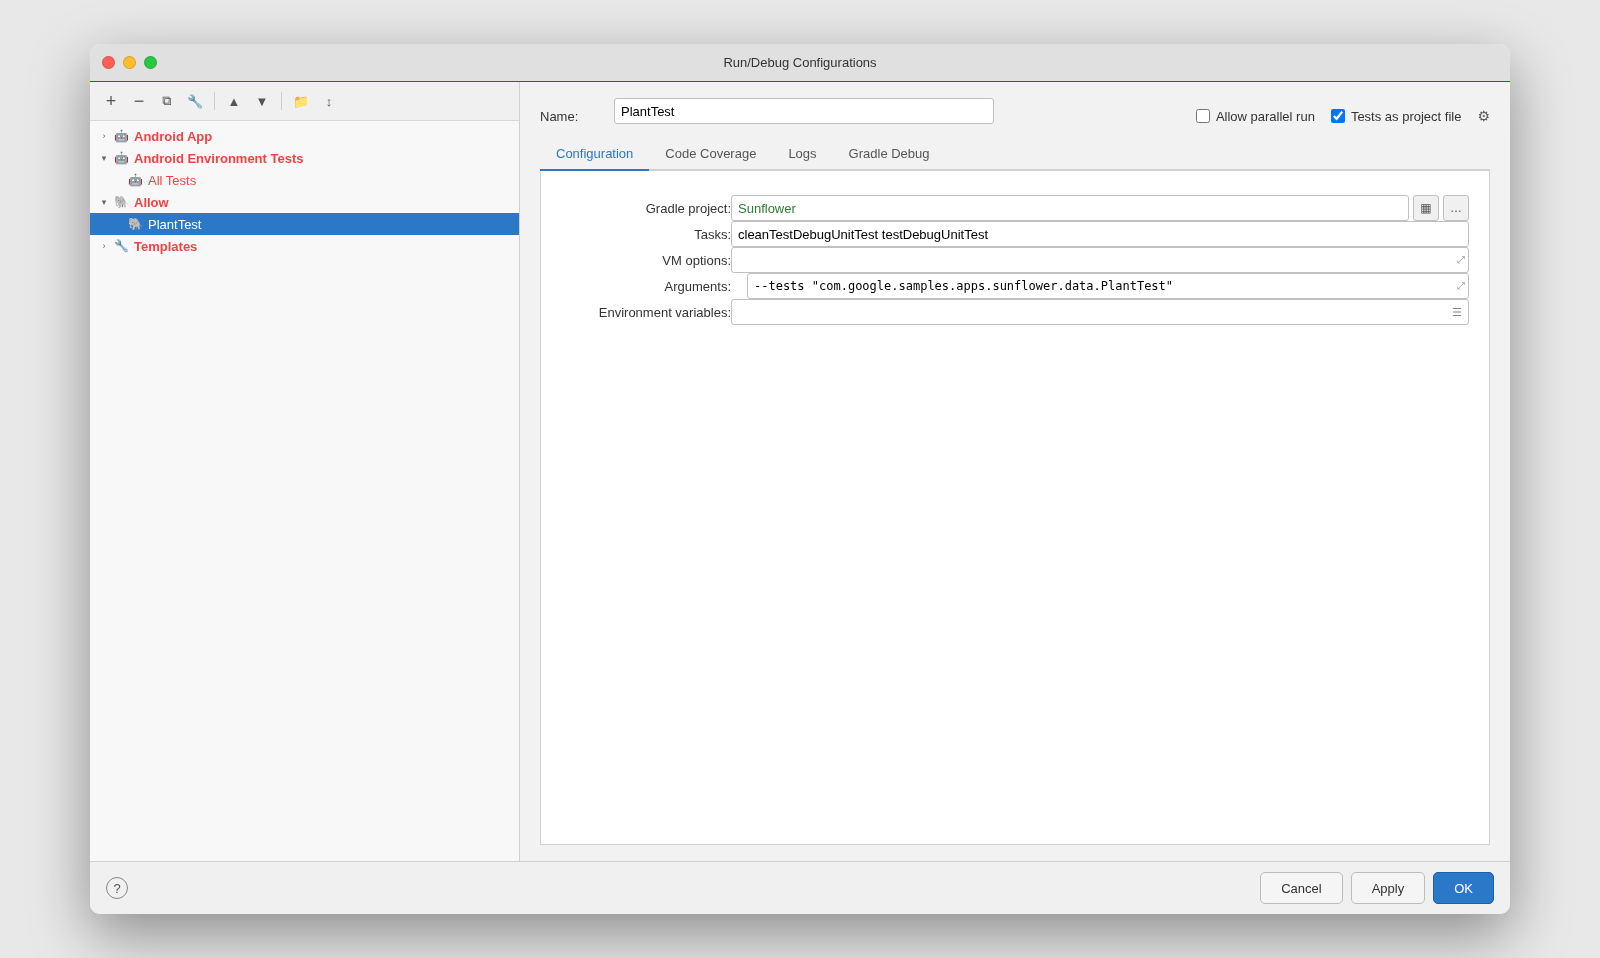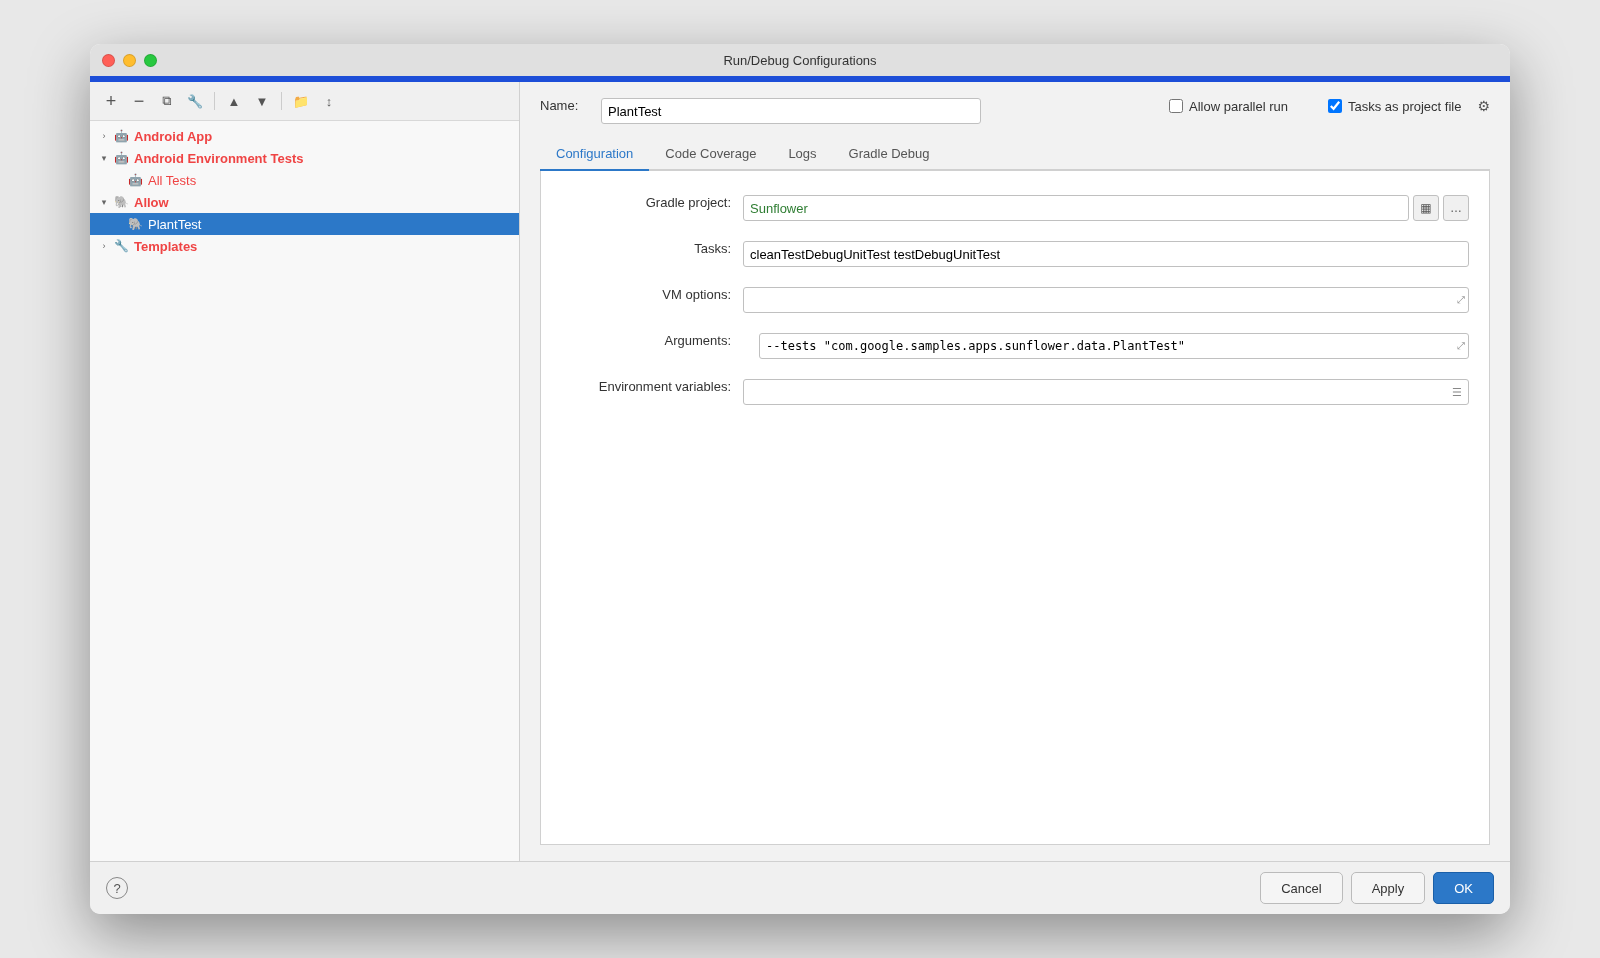--- a/index.html
+++ b/index.html
@@ -23,21 +23,21 @@
       display: flex;
       flex-direction: column;
       overflow: hidden;
     }
     .title-bar {
       background: #e0e0e0;
       height: 38px;
       display: flex;
       align-items: center;
       justify-content: center;
-      border-bottom: 6px solid #1d4ed8;
+      border-bottom: 1px solid #1d4ed8;
       border-radius: 10px 10px 0 0;
       position: relative;
       flex-shrink: 0;
     }
     .title-bar-buttons {
       position: absolute;
       left: 12px;
       display: flex;
       gap: 8px;
     }
@@ -150,22 +150,22 @@
     
     .main-content {
       flex: 1;
       display: flex;
       flex-direction: column;
       padding: 16px 20px;
       overflow: hidden;
     }
     .name-row {
       display: flex;
-      align-items: flex-start;
-      gap: 11px;
+      align-items: flex-end;
+      gap: 24px;
       margin-bottom: 14px;
     }
     .name-label {
       font-size: 13px;
       color: #333;
       min-width: 50px;
     }
     .name-input {
       flex: 1;
       max-width: 380px;
@@ -180,21 +180,20 @@
     .header-options {
       display: flex;
       align-items: center;
       gap: 16px;
       margin-left: auto;
     }
     .checkbox-row {
       display: flex;
       align-items: center;
       gap: 6px;
-      margin-left: 24px;
     }
     .checkbox-row input[type=checkbox] {
       width: 14px;
       height: 14px;
       cursor: pointer;
     }
     .checkbox-label {
       font-size: 13px;
       color: #333;
     }
@@ -226,22 +225,22 @@
     .tab-content {
       flex: 1;
       background: white;
       border: 1px solid #d0d0d0;
       border-top: none;
       padding: 24px 20px;
       overflow-y: auto;
     }
     .form-row {
       display: flex;
-      margin-bottom: 20px;
-      gap: 12px;
+      align-items: center;
+      margin-bottom: 0;
     }
     .form-label {
       font-size: 13px;
       color: #333;
       min-width: 170px;
       text-align: right;
     }
     .form-input {
       flex: 1;
       height: 26px;
@@ -439,21 +438,21 @@
       <div class="name-row">
         <span class="name-label">Name:</span>
         <input type="text" class="name-input" value="PlantTest" style="">
         <div class="header-options">
           <div class="checkbox-row">
             <input type="checkbox" style="">
             <span class="checkbox-label">Allow parallel run</span>
           </div>
           <div class="checkbox-row">
             <input type="checkbox" checked="" style="">
-            <span class="checkbox-label">Tasks as project file</span>
+            <span class="checkbox-label">Tests as project file</span>
           </div>
           <span class="gear-icon">⚙</span>
         </div>
       </div>
 
       <div class="tabs-bar">
         <div class="tab active">
           <span>Configuration</span>
         </div>
         <div class="tab">

